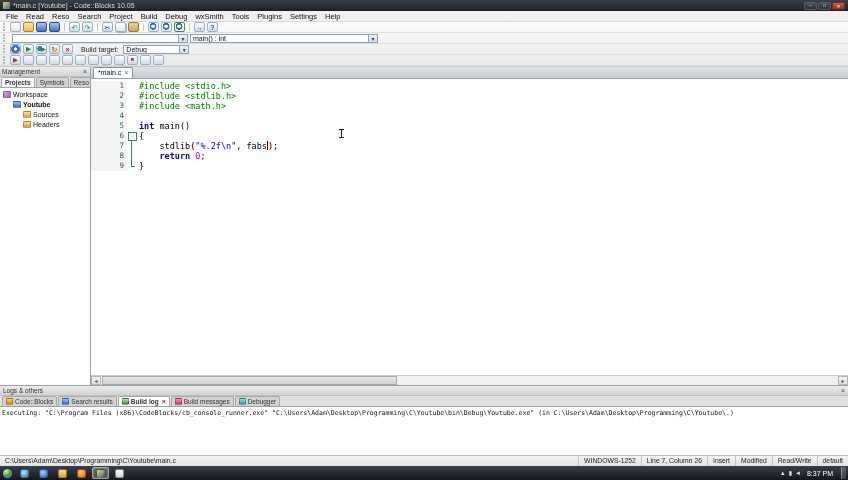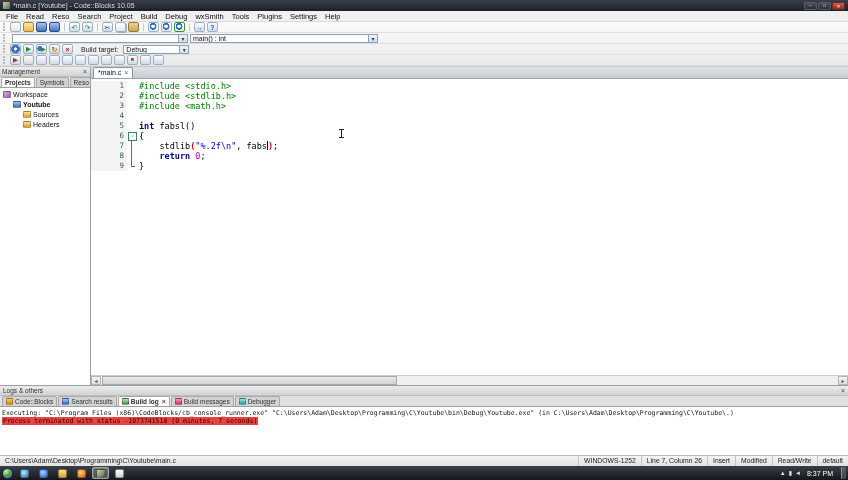--- a/index.html
+++ b/index.html
@@ -362,21 +362,21 @@
               <span class="ln-code"><span class="seg-pp">#include &lt;math.h&gt;</span></span>
             </div>
             <div class="code-line">
               <span class="ln-num">4</span>
               <span class="ln-fold fold-none"></span>
               <span class="ln-code"></span>
             </div>
             <div class="code-line">
               <span class="ln-num">5</span>
               <span class="ln-fold fold-none"></span>
-              <span class="ln-code"><span class="seg-kw">int</span><span class="seg-pl"> fabsl()</span></span>
+              <span class="ln-code"><span class="seg-kw">int</span><span class="seg-pl"> main()</span></span>
             </div>
             <div class="code-line">
               <span class="ln-num">6</span>
               <span class="ln-fold fold-start"></span>
               <span class="ln-code"><span class="seg-pl">{</span></span>
             </div>
             <div class="code-line">
               <span class="ln-num">7</span>
               <span class="ln-fold fold-mid"></span>
               <span class="ln-code"><span class="seg-pl">    stdlib</span><span class="seg-br">(</span><span class="seg-st">"%.2f\n"</span><span class="seg-pl">, fabs</span><span class="seg-caret"></span><span class="seg-br">)</span><span class="seg-pl">;</span></span>
@@ -428,21 +428,20 @@
           <span class="lt-icon"></span>
           <span>Build messages</span>
         </div>
         <div class="log-tab logs-tab-debugger">
           <span class="lt-icon"></span>
           <span>Debugger</span>
         </div>
       </div>
     <div class="logs-content">
         <div class="log-line"><span class="log-normal">Executing: "C:\Program Files (x86)\CodeBlocks/cb_console_runner.exe" "C:\Users\Adam\Desktop\Programming\C\Youtube\bin\Debug\Youtube.exe"  (in C:\Users\Adam\Desktop\Programming\C\Youtube\.)</span></div>
-        <div class="log-line"><span class="log-error">Process terminated with status -1073741510 (0 minutes, 7 seconds)</span></div>
       </div>
   </div>
 
   <div class="statusbar">
     <span class="sb-seg grow">C:\Users\Adam\Desktop\Programming\C\Youtube\main.c</span>
     <span class="sb-seg">WINDOWS-1252</span>
     <span class="sb-seg">Line 7, Column 26</span>
     <span class="sb-seg">Insert</span>
     <span class="sb-seg">Modified</span>
     <span class="sb-seg">Read/Write</span>

